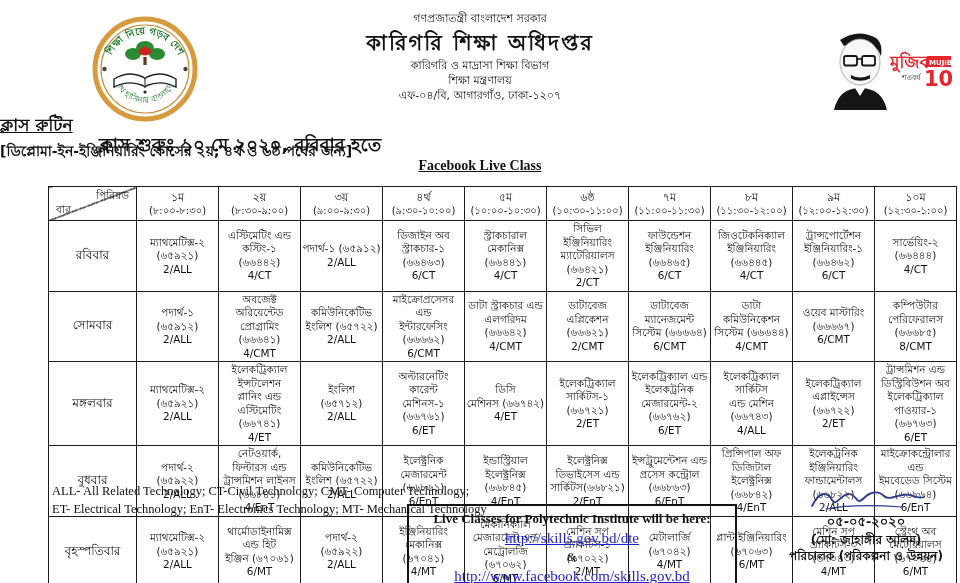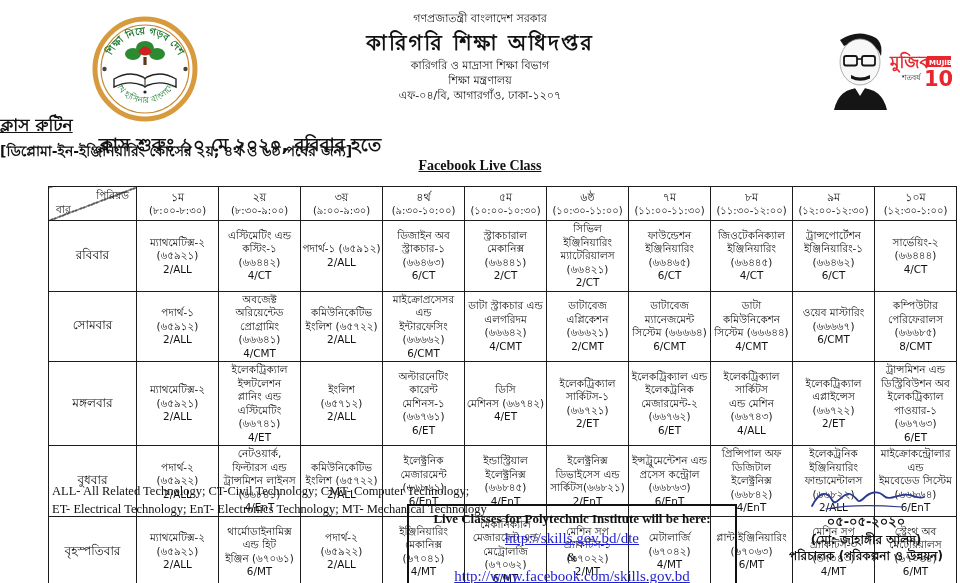--- a/index.html
+++ b/index.html
@@ -190,21 +190,21 @@
         <td class="cell">এস্টিমেটিং এন্ড কস্টিং-১
 (৬৬৪৪২)
 4/CT</td>
         <td class="cell">পদার্থ-১ (৬৫৯১২)
 2/ALL</td>
         <td class="cell">ডিজাইন অব
 স্ট্রাকচার-১ (৬৬৪৬৩)
 6/CT</td>
         <td class="cell">স্ট্রাকচারাল মেকানিক্স
 (৬৬৪৪১)
-2/CT</td>
+4/CT</td>
         <td class="cell">সিভিল ইঞ্জিনিয়ারিং
 ম্যাটেরিয়ালস
 (৬৬৪২১)
 2/CT</td>
         <td class="cell">ফাউন্ডেশন ইঞ্জিনিয়ারিং
 (৬৬৪৬৫)
 6/CT</td>
         <td class="cell">জিওটেকনিক্যাল
 ইঞ্জিনিয়ারিং (৬৬৪৪৫)
 4/CT</td>

